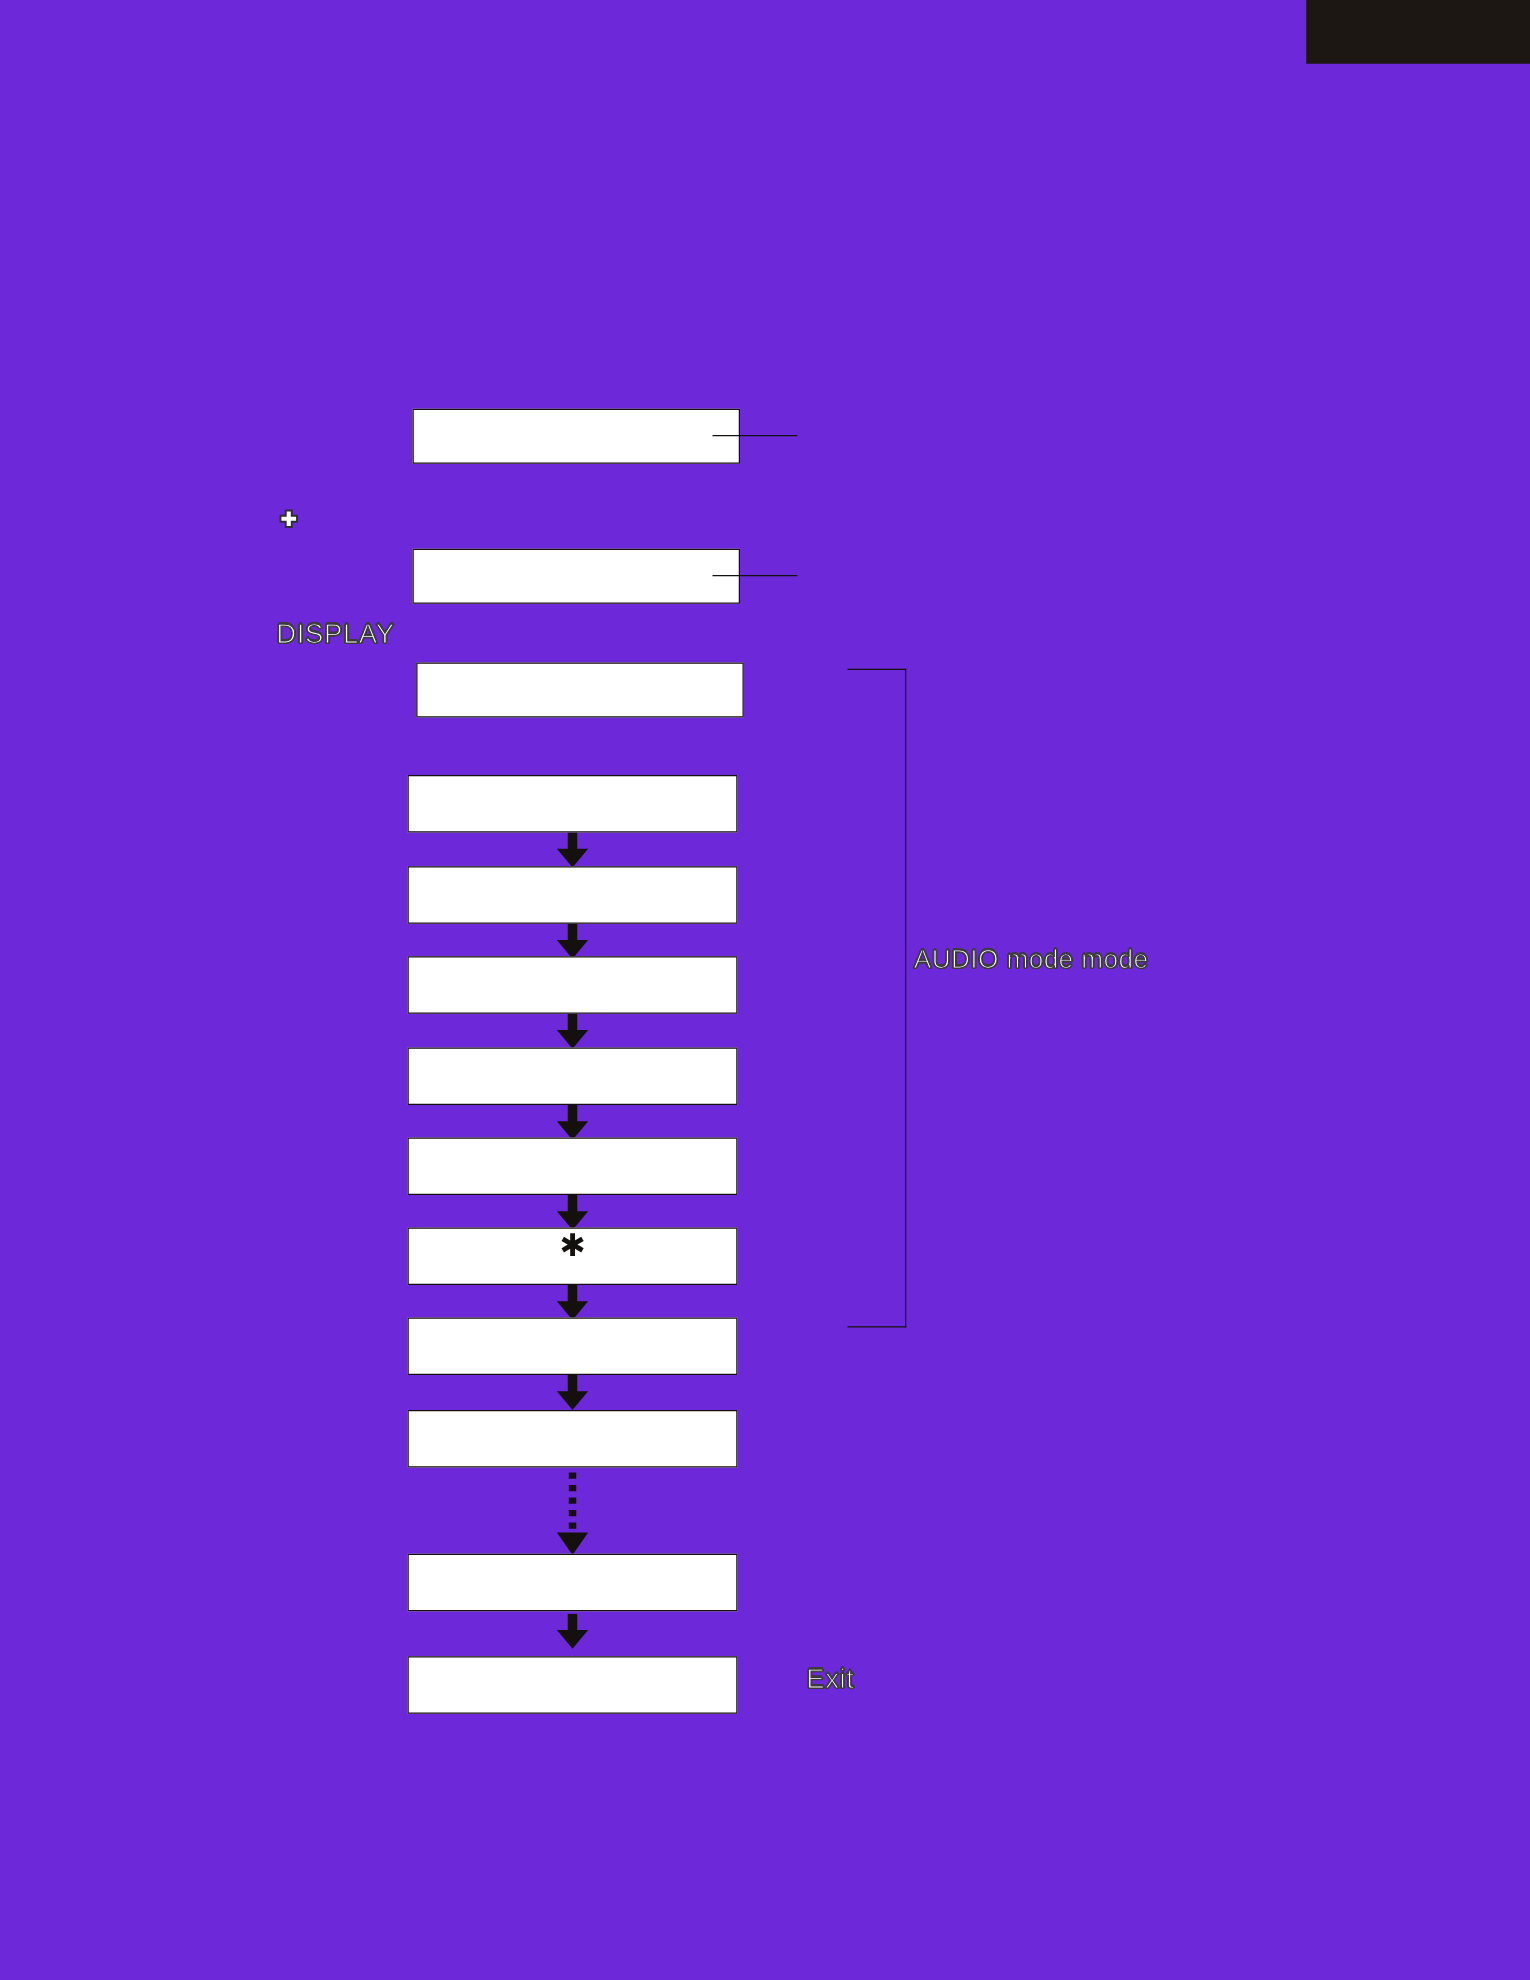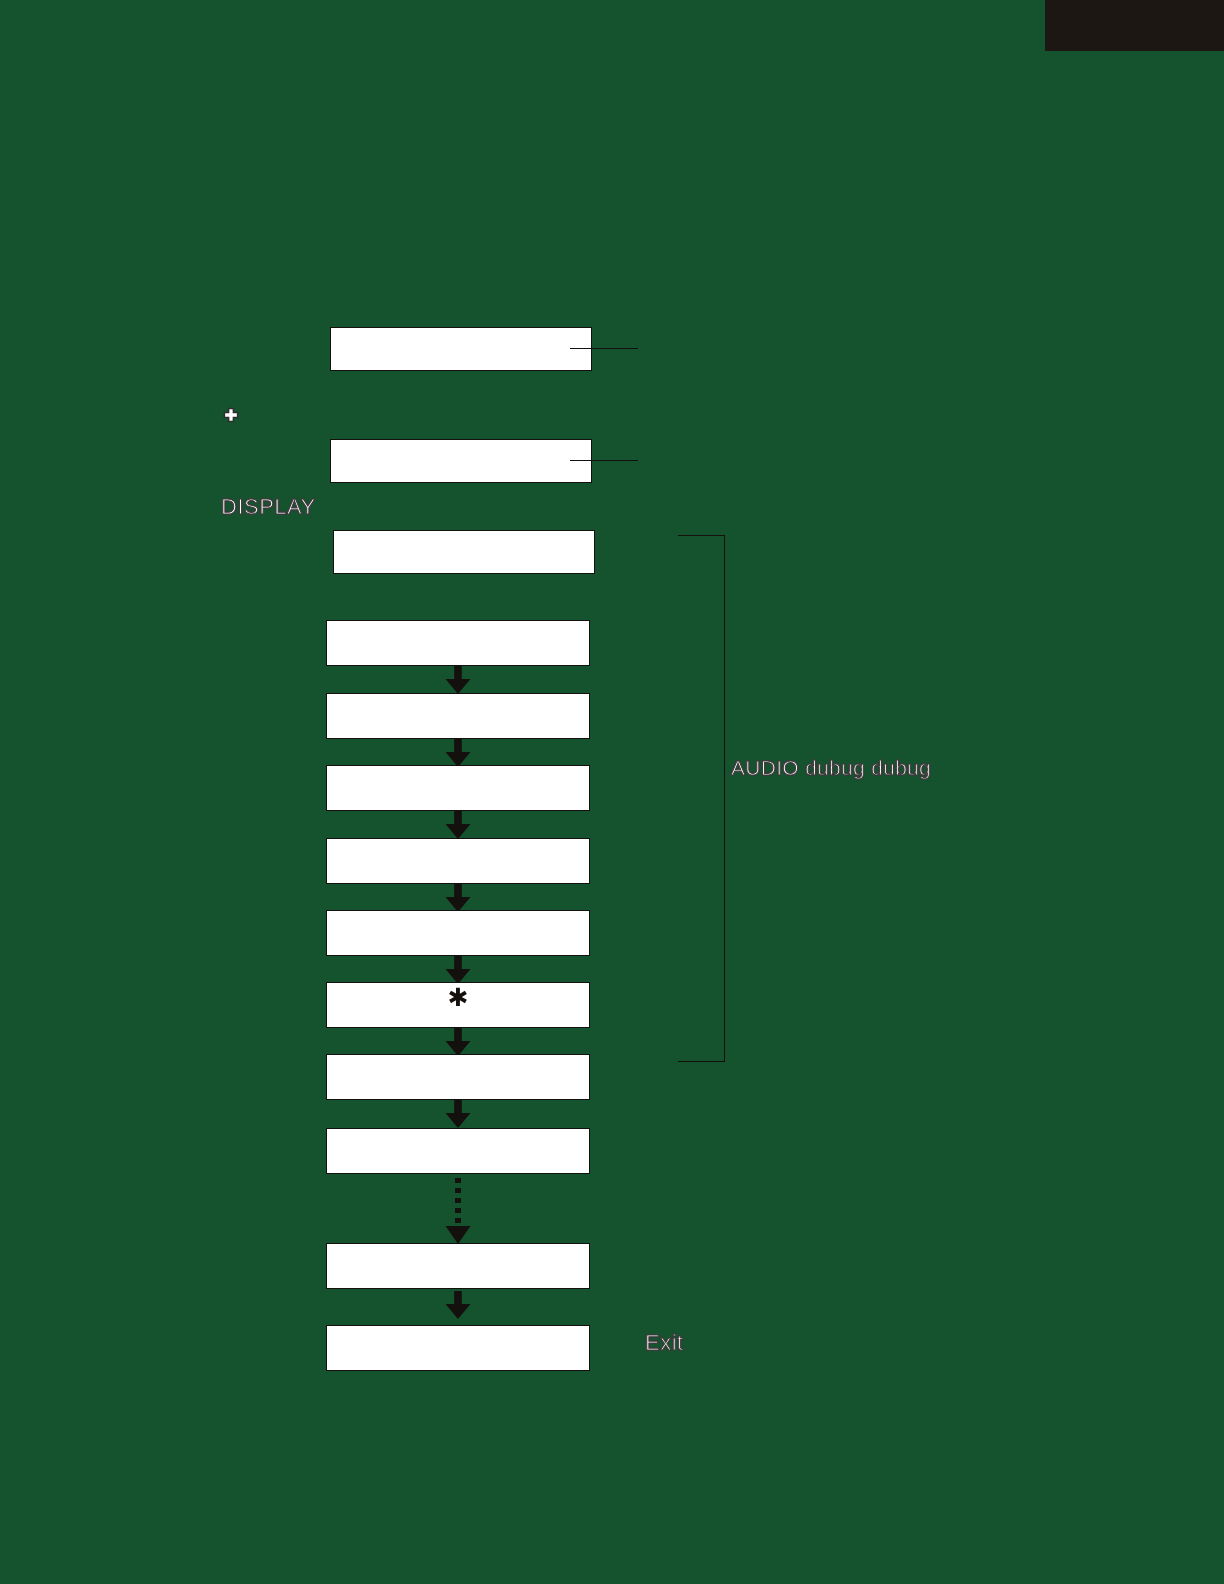--- a/index.html
+++ b/index.html
@@ -8,21 +8,21 @@
     padding: 0;
     background: #ffffff;
   }
   body {
     font-family: "Liberation Sans", sans-serif;
   }
   #page {
     position: relative;
     width: 1224px;
     height: 1584px;
-    background: #14532d;
+    background: #6d28d9;
     overflow: hidden;
   }
 
   
   .header-bar {
     position: absolute;
     left: 1045px;
     top: 0px;
     width: 179px;
     height: 51px;
@@ -199,15 +199,15 @@
       <path d="M13.2 0 H20.8 V13 H29.5 L17 28 L4.5 13 H13.2 Z" fill="#14100e"></path>
     </svg>
   </div>
 
   <div class="fbox" style="left:326px; top:1325px; width:264px; height:46px;"></div>
 
   <div class="outline-label l-exit">Exit</div>
 
   <div class="bracket" style="left:678px; top:535px; width:47px; height:527px;"></div>
 
-  <div class="outline-label l-audio">AUDIO dubug dubug</div>
+  <div class="outline-label l-audio">AUDIO mode mode</div>
 
 </div>
 
 </body></html>

